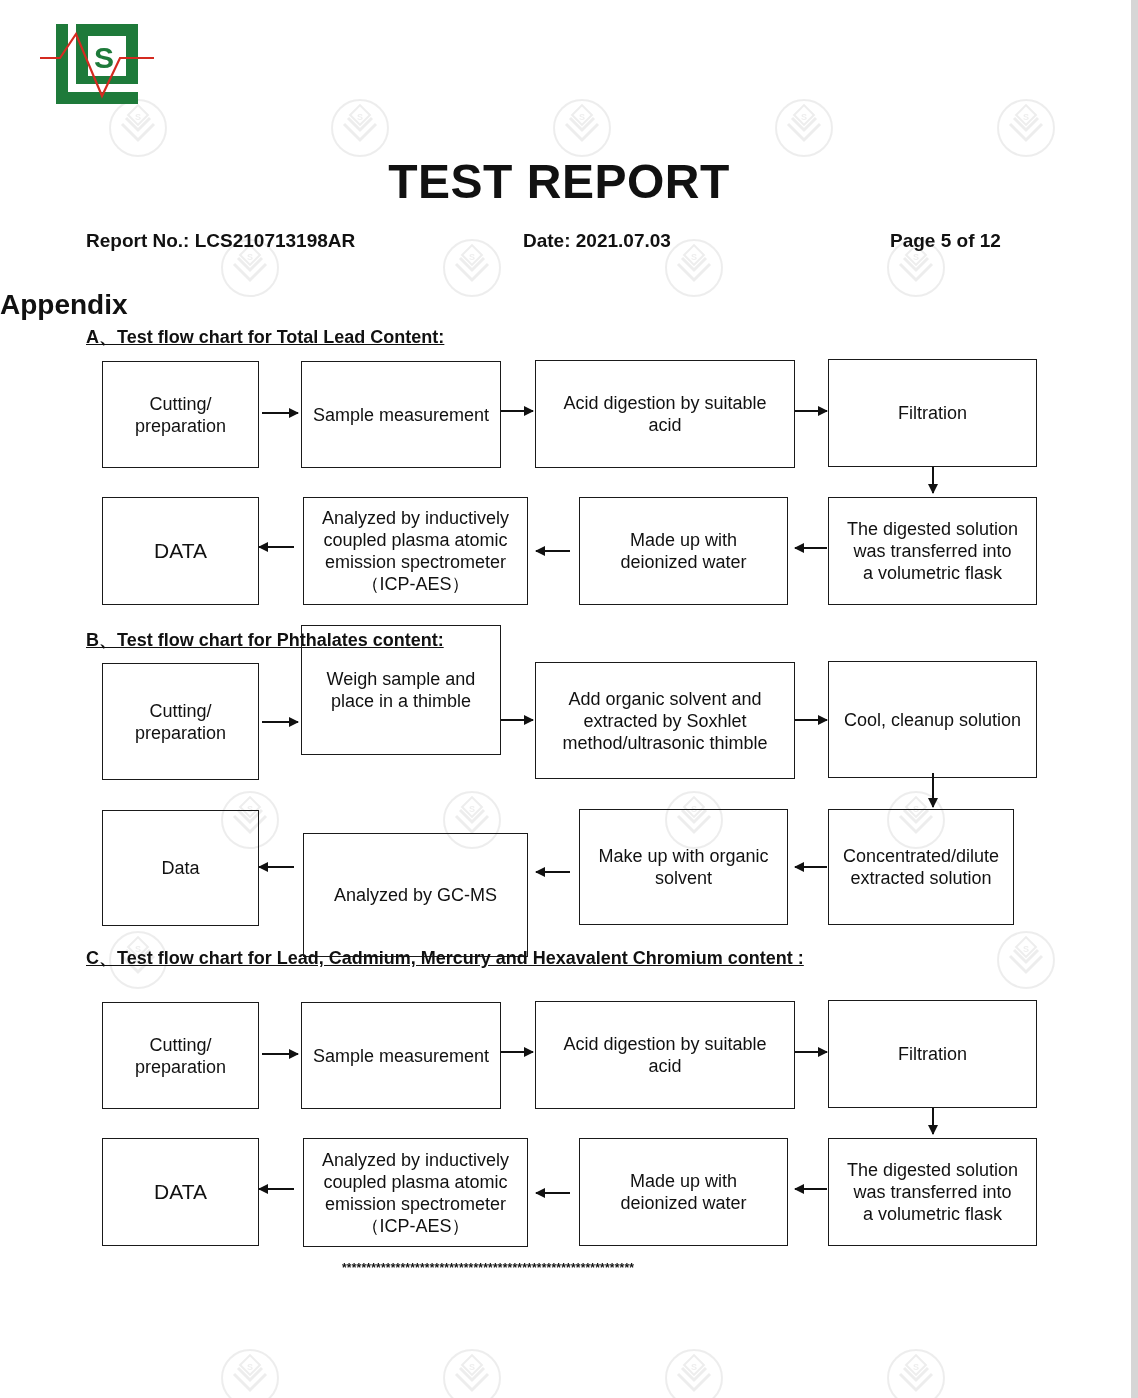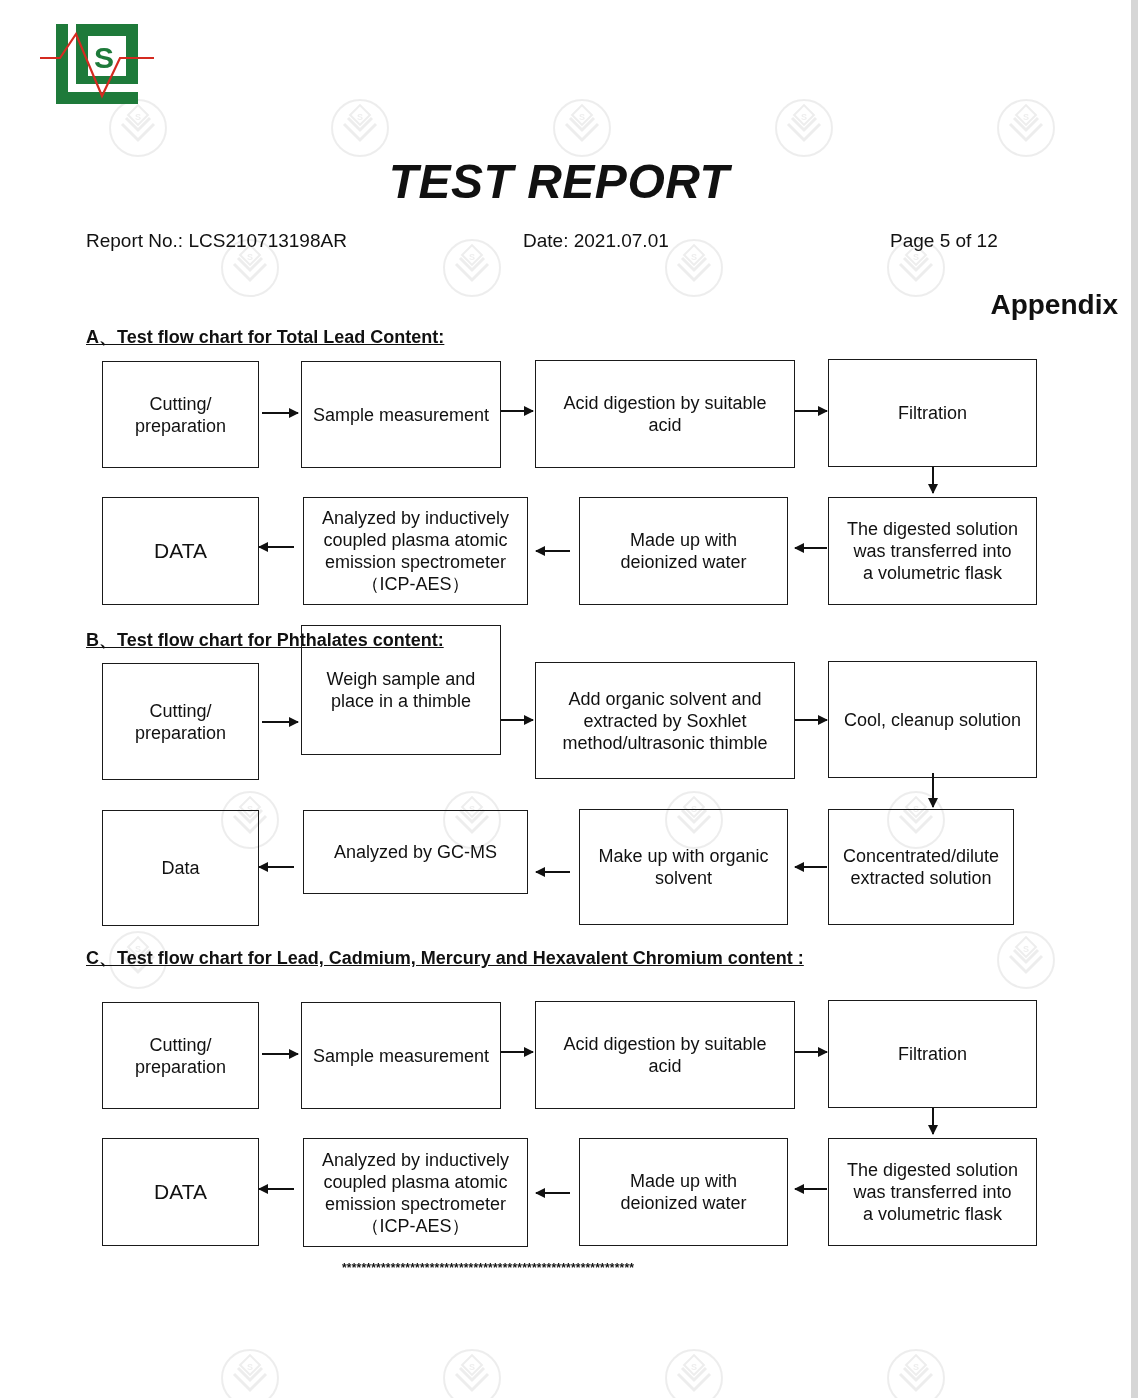--- a/index.html
+++ b/index.html
@@ -3,23 +3,23 @@
 <meta charset="utf-8">
 <style>
   html, body { margin:0; padding:0; }
   body {
     width:1138px; height:1398px; background:#ffffff; position:relative; overflow:hidden;
     font-family:"Liberation Sans", sans-serif; color:#111;
   }
   .scrollbar { position:absolute; left:1131px; top:0; width:7px; height:1398px; background:#d6d6d6; }
   .wm { position:absolute; width:60px; height:60px; opacity:0.09; }
   .logo { position:absolute; left:38px; top:20px; width:118px; height:88px; }
-  .title { position:absolute; left:0; width:1118px; top:154px; text-align:center; font-weight:bold; font-size:48px; letter-spacing:0.5px;font-style:italic; }
-  .meta { position:absolute; top:230px; font-size:19px; }
-  .appendix { position:absolute; left:0; width:1118px; top:289px; text-align:right; font-weight:bold; font-size:28px; }
+  .title { position:absolute; left:0; width:1118px; top:154px; text-align:center; font-weight:bold; font-size:48px; letter-spacing:0.5px; }
+  .meta { position:absolute; top:230px; font-size:19px;font-weight:bold; }
+  .appendix { position:absolute; left:0; width:1118px; top:289px; text-align:left; font-weight:bold; font-size:28px; }
   .sec-head { position:absolute; left:86px; font-weight:bold; font-size:18px;text-decoration:underline; }
   .box {
     position:absolute; border:1.5px solid #1a1a1a; box-sizing:border-box; background:transparent;
     display:flex; align-items:center; justify-content:center; text-align:center;
     font-size:18px; line-height:22px; padding:2px 4px;
   }
   .box span { white-space:pre-line; }
   .arrow { position:absolute; }
   .stars { position:absolute; left:342px; top:1261px; font-size:12px; font-weight:bold; letter-spacing:0.2px; }
 </style>
@@ -106,21 +106,21 @@
 <svg class="logo" viewBox="0 0 118 88">
   <path d="M18 4 H30 V72 H100 V84 H18 Z" fill="#1e7a3a"></path>
   <path d="M38 4 H100 V16 H50 V56 H100 V64 H38 Z" fill="#1e7a3a"></path>
   <path d="M88 16 H100 V64 H88 Z" fill="#1e7a3a"></path>
   <text x="66" y="48" font-size="30" font-weight="bold" fill="#1e7a3a" text-anchor="middle" font-family="Liberation Sans, sans-serif">S</text>
   <path d="M2 38 H22 L38 14 L64 76 L82 38 H116" fill="none" stroke="#d42a20" stroke-width="2.2"></path>
 </svg>
 
 <div class="title">TEST REPORT</div>
 <div class="meta" style="left:86px">Report No.: LCS210713198AR</div>
-<div class="meta" style="left:523px">Date: 2021.07.01</div>
+<div class="meta" style="left:523px">Date: 2021.07.03</div>
 <div class="meta" style="left:890px">Page 5 of 12</div>
 <div class="appendix">Appendix</div>
 
 <div class="sec-head" style="top:325px">A、Test flow chart for Total Lead Content:</div>
 <div>
   <div class="box" style="left:102px;top:361px;width:157px;height:107px">
       <span>Cutting/
 preparation</span>
     </div>
   <div class="box" style="left:301px;top:361px;width:200px;height:107px">
@@ -176,21 +176,21 @@
       <span>Add organic solvent and
 extracted by Soxhlet
 method/ultrasonic thimble</span>
     </div>
   <div class="box" style="left:828px;top:661px;width:209px;height:117px">
       <span>Cool, cleanup solution</span>
     </div>
   <div class="box" style="left:102px;top:810px;width:157px;height:116px">
       <span>Data</span>
     </div>
-  <div class="box" style="left:303px;top:810px;width:225px;height:84px">
+  <div class="box" style="left:303px;top:833px;width:225px;height:124px">
       <span>Analyzed by GC-MS</span>
     </div>
   <div class="box" style="left:579px;top:809px;width:209px;height:116px">
       <span>Make up with organic
 solvent</span>
     </div>
   <div class="box" style="left:828px;top:809px;width:186px;height:116px">
       <span>Concentrated/dilute
 extracted solution</span>
     </div>

